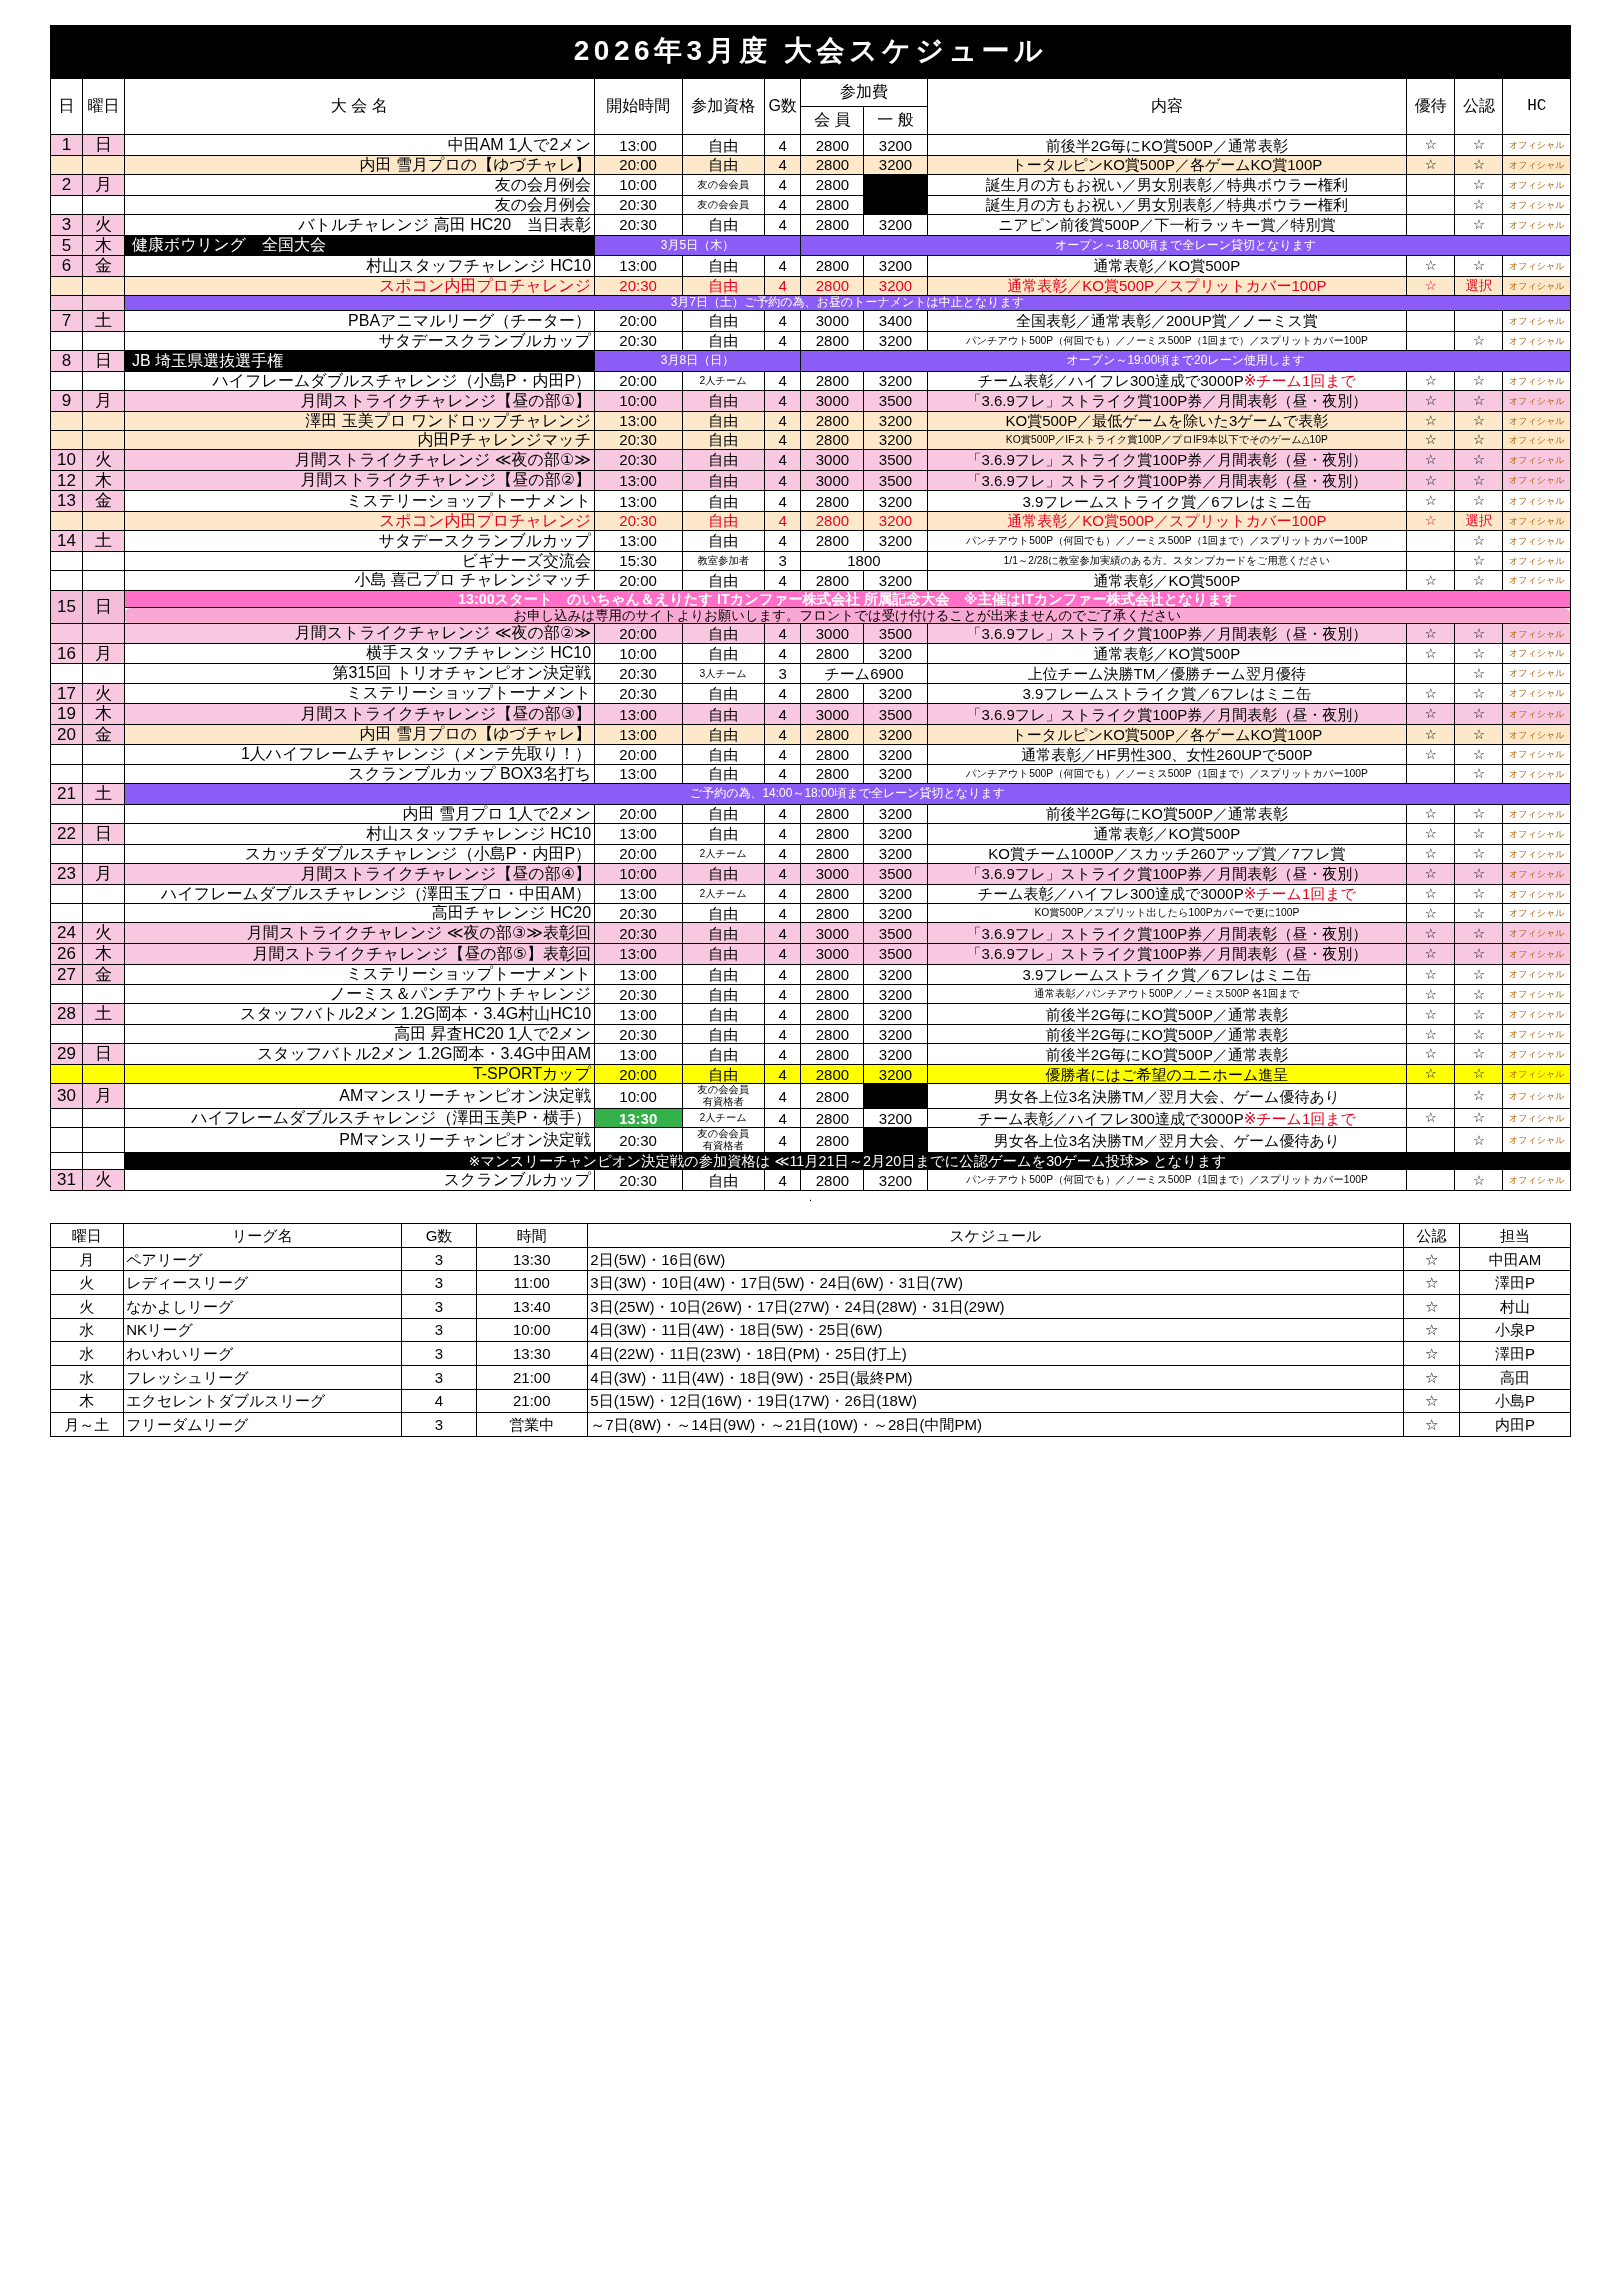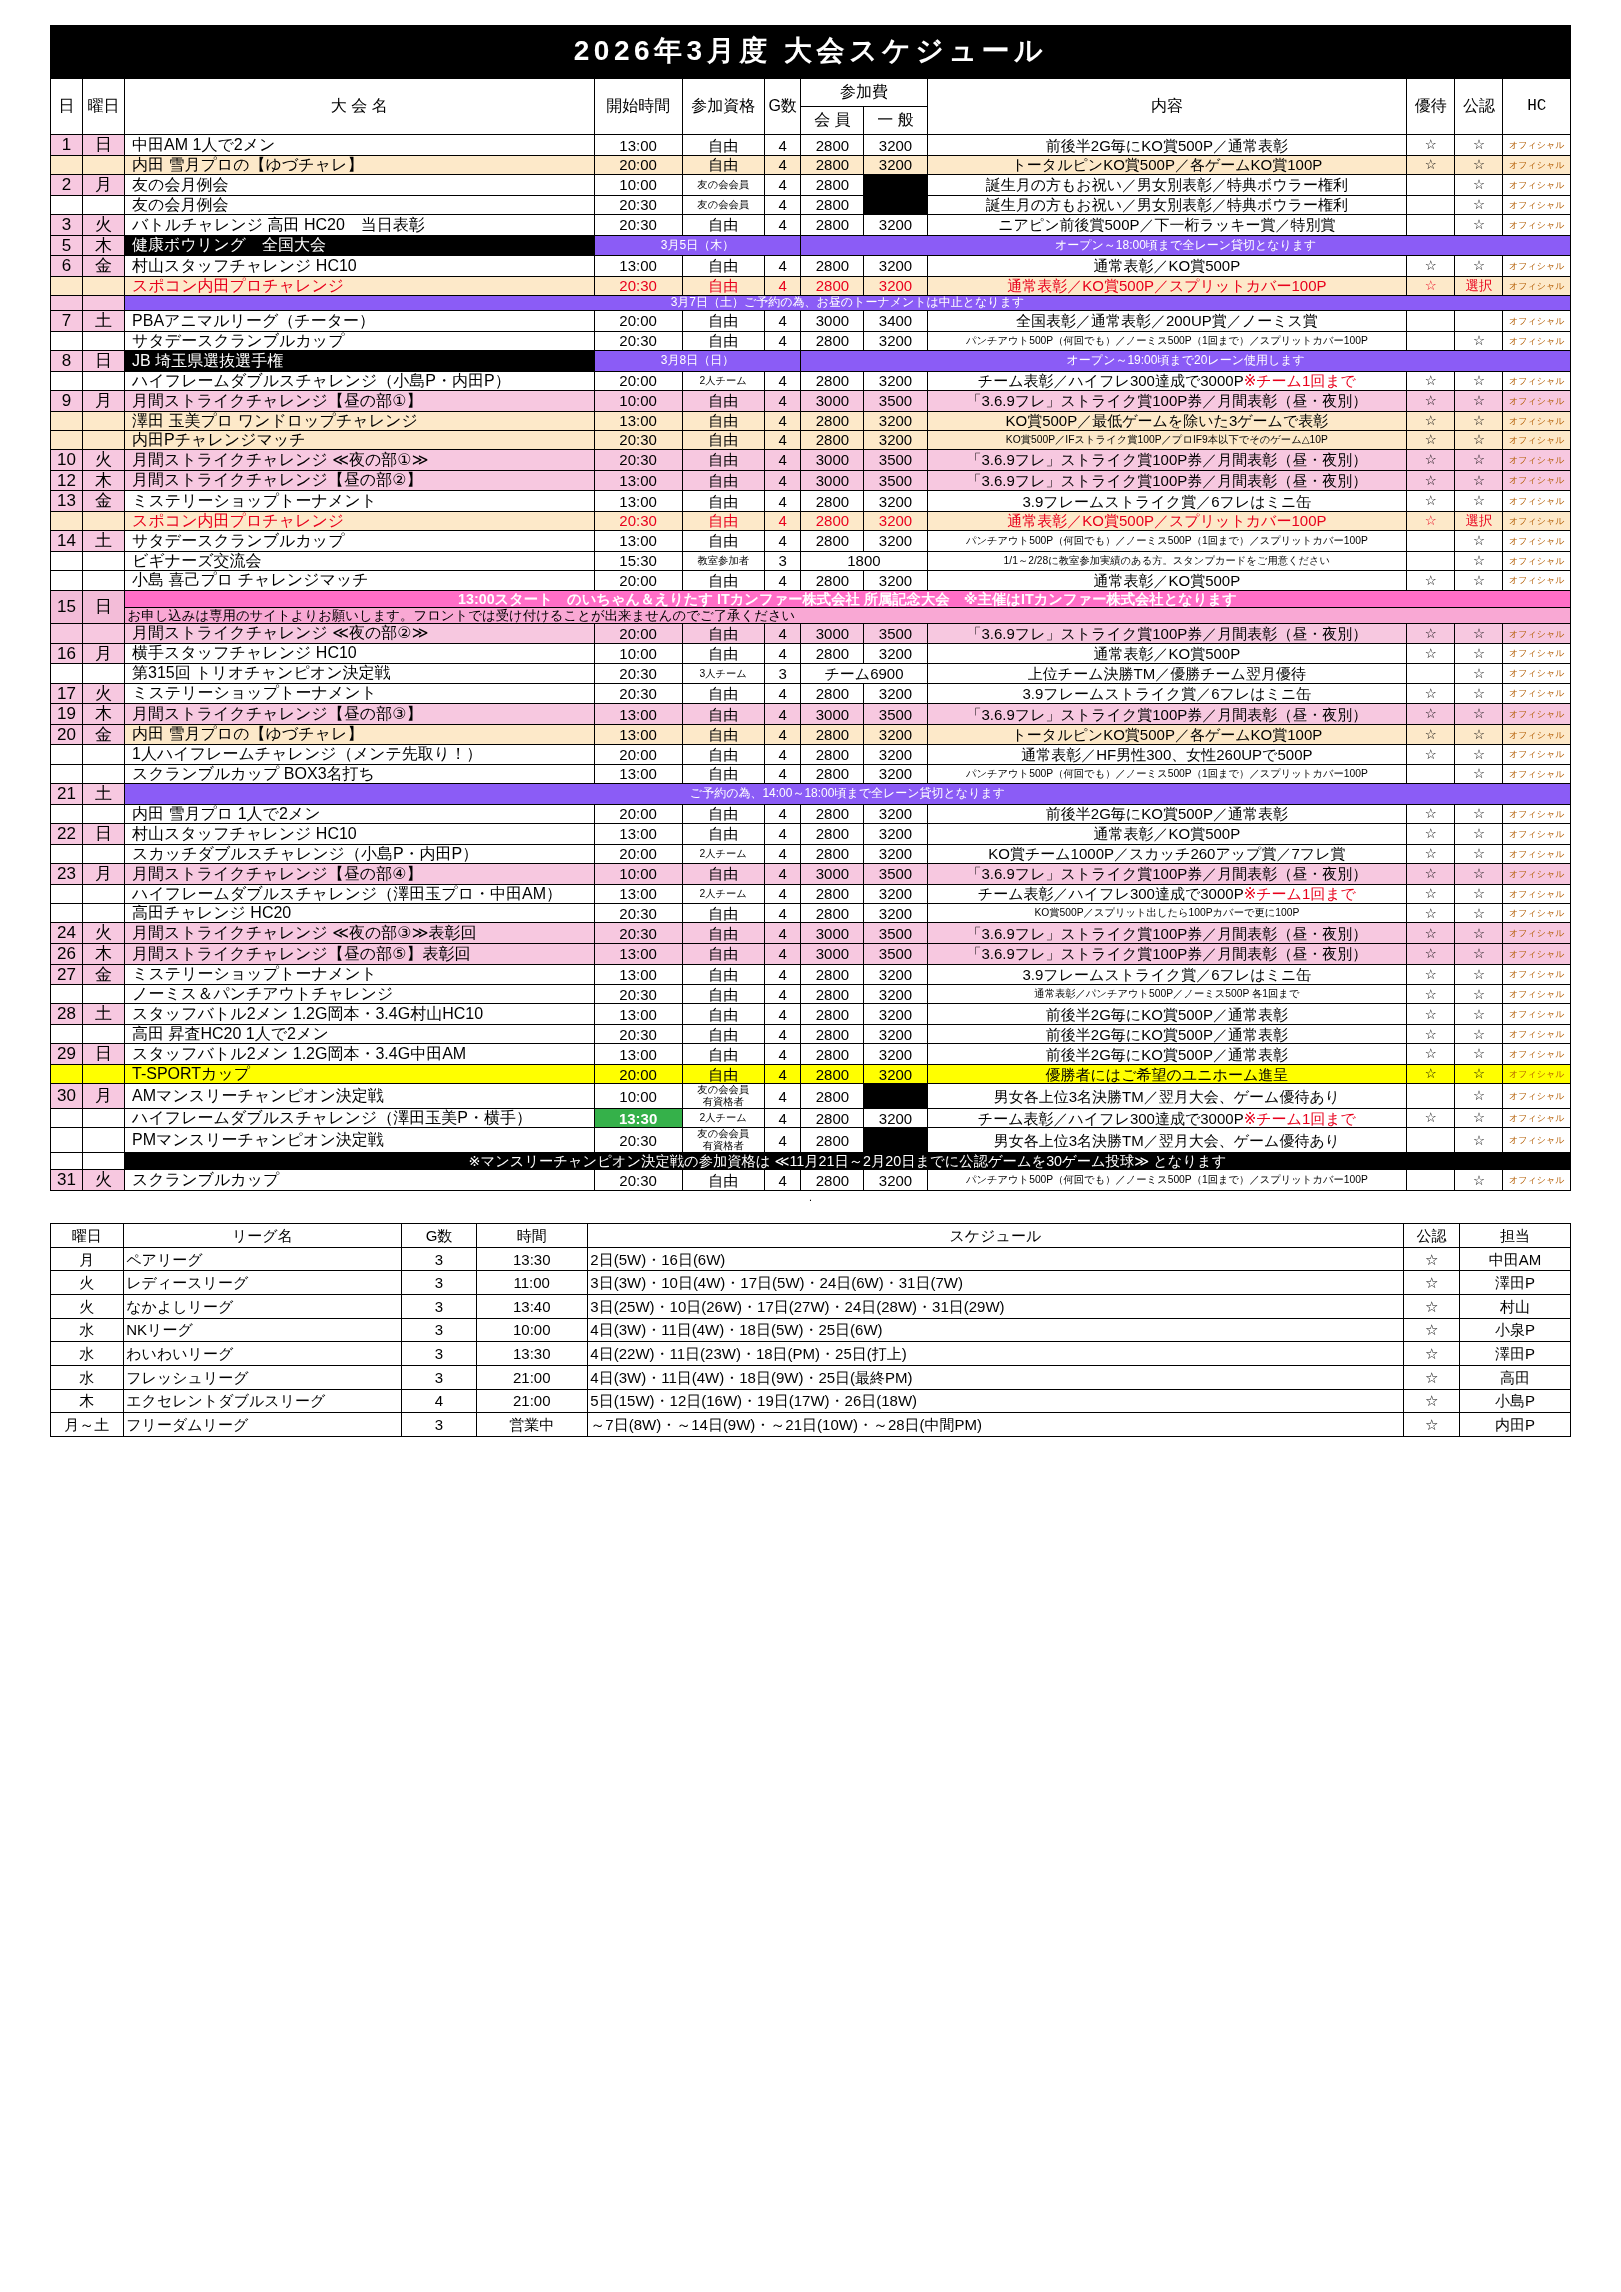--- a/index.html
+++ b/index.html
@@ -2,37 +2,37 @@
 <html style="font-size:14.3px"><head>
 <meta charset="utf-8">
 <style>
   html,body{margin:0;padding:0;background:#fff;}
   body{font-family:"Liberation Sans","DejaVu Sans",sans-serif;color:#000;}
   #page{width:1621px;min-height:2293px;box-sizing:border-box;padding:25px 50px 10px 50px;background:#fff;}
   table{border-collapse:collapse;table-layout:fixed;width:100%;}
   td,th{border:0.9px solid #000;padding:0 2.7px;font-size:15px;line-height:1.15;vertical-align:middle;text-align:center;overflow:hidden;}
   .title-bar{background:#000;color:#fff;font-size:28px;font-weight:bold;letter-spacing:4.5px;text-align:center;padding:6.3px 0;border:0.9px solid #000;}
   .hdr td{font-size:16px;font-weight:normal;padding:4.5px 1.8px;}
-  .ev-name{text-align:left;padding-left:7.2px;font-size:16px;}
+  .ev-name{text-align:right;padding-left:7.2px;font-size:16px;}
   .small{font-size:11.6px;font-family:Liberation Mono, monospace;}
   .xsmall{font-size:10.3px;margin-top:32px;}
   .c-day{font-size:17px;}
   .official{font-size:9px;color:#b35c00;}
   .star{font-size:13.4px;}
   .blk{background:#000;}
   .pink{background:#f7c8e0;}
   .pink2{background:#f3bcd8;}
   .cream{background:#fde9c9;}
   .yellow{background:#ffff00;}
   .green{background:#35b14a;color:#fff;font-weight:bold;}
   .redtxt{color:#e8001c;}
   .banner{background:#8b5cf6;color:#fff;text-align:center;font-size:12px;}
   .banner-left{background:#000;color:#fff;text-align:left;padding-left:7.2px;font-size:16px;}
   .pinkbanner{background:#ff6ec7;color:#ffffff;text-align:center;font-size:14.3px;font-weight:bold;}
-  .pinkbanner2{background:#f9a8d4;color:#000;text-align:left;font-size:13.4px;}
+  .pinkbanner2{background:#f9a8d4;color:#000;text-align:center;font-size:13.4px;border-radius:7px;}
   .blacknote{background:#000;color:#fff;text-align:center;font-size:14.3px;}
   .leaguewrap{margin-top:19.7px;}
   .leaguewrap td{font-size:15px;padding:2.7px 2.7px;}
   .lg-name{text-align:left;padding-left:9px;}
   .lg-sched{text-align:left;padding-left:9px;margin-left:24px;}
   .dot{height:12.5px;text-align:center;font-size:10.7px;border:none;}
 </style>
 </head>
 <body>
 

